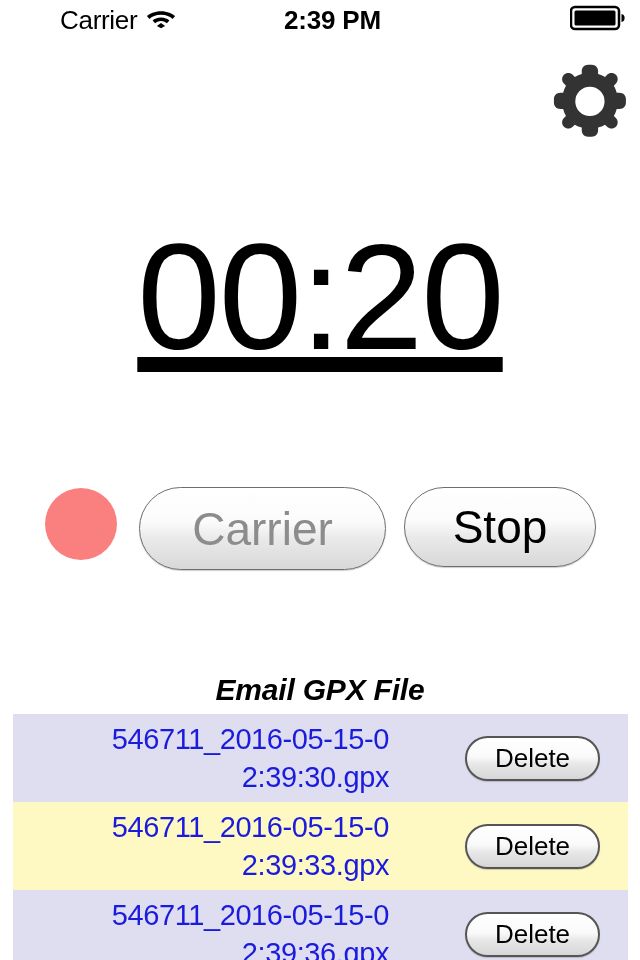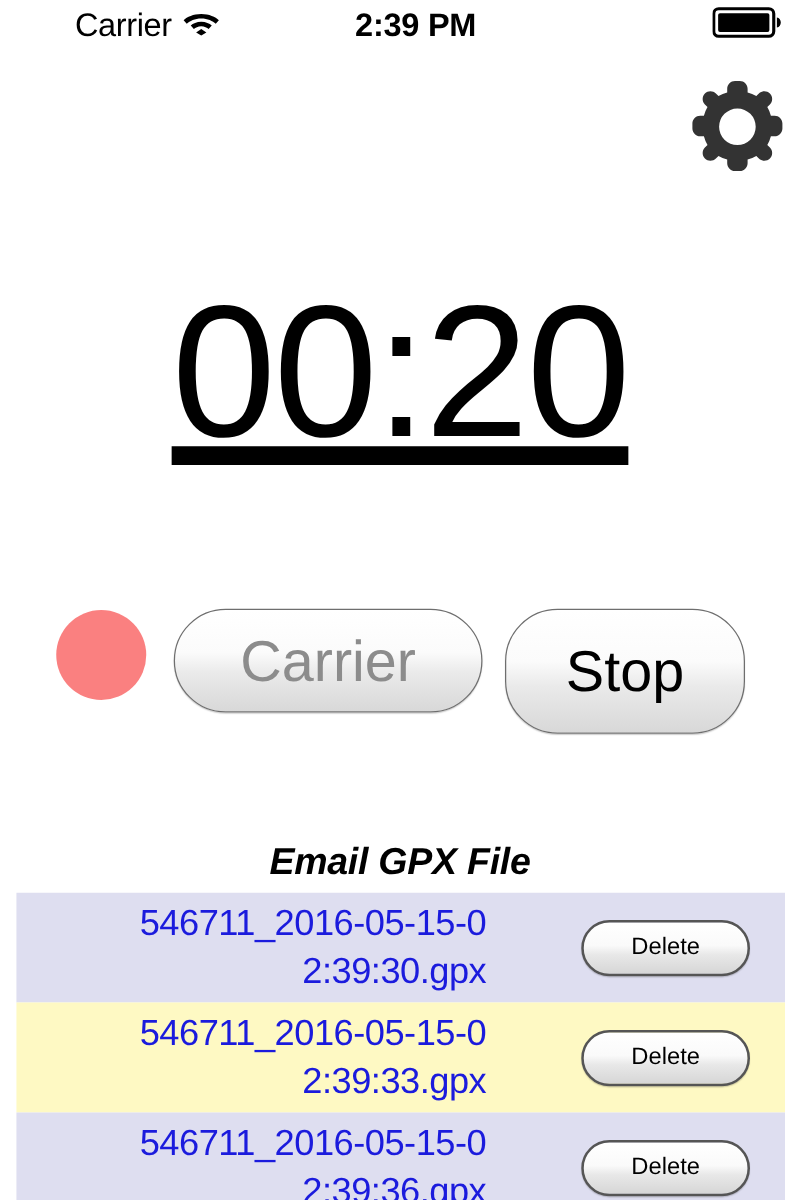--- a/index.html
+++ b/index.html
@@ -124,21 +124,21 @@
     top: 1px;
     width: 247px;
     height: 83px;
     font-size: 46px;
     color: #8c8c8c;
   }
   .stop-button {
     left: 404px;
     top: 1px;
     width: 192px;
-    height: 100px;
+    height: 80px;
     font-size: 46px;
     color: #000000;
   }
 
   
   .section-heading {
     position: absolute;
     top: 673px;
     left: 0;
     width: 640px;
@@ -196,21 +196,21 @@
     justify-content: flex-start;
   }
   .delete-button {
     box-sizing: border-box;
     width: 135px;
     height: 45px;
     border: 2px solid #555555;
     border-radius: 26px;
     background: linear-gradient(to bottom, #ffffff 0%, #fafafa 45%, #e8e8e8 63%, #d6d6d6 100%);
     font-family: "Liberation Sans", sans-serif;
-    font-size: 19px;
+    font-size: 26px;
     color: #000;
     display: flex;
     align-items: center;
     justify-content: center;
     padding: 0;
     box-shadow: 0 1px 1px rgba(0,0,0,0.18);
   }
 </style>
 </head>
 <body>

